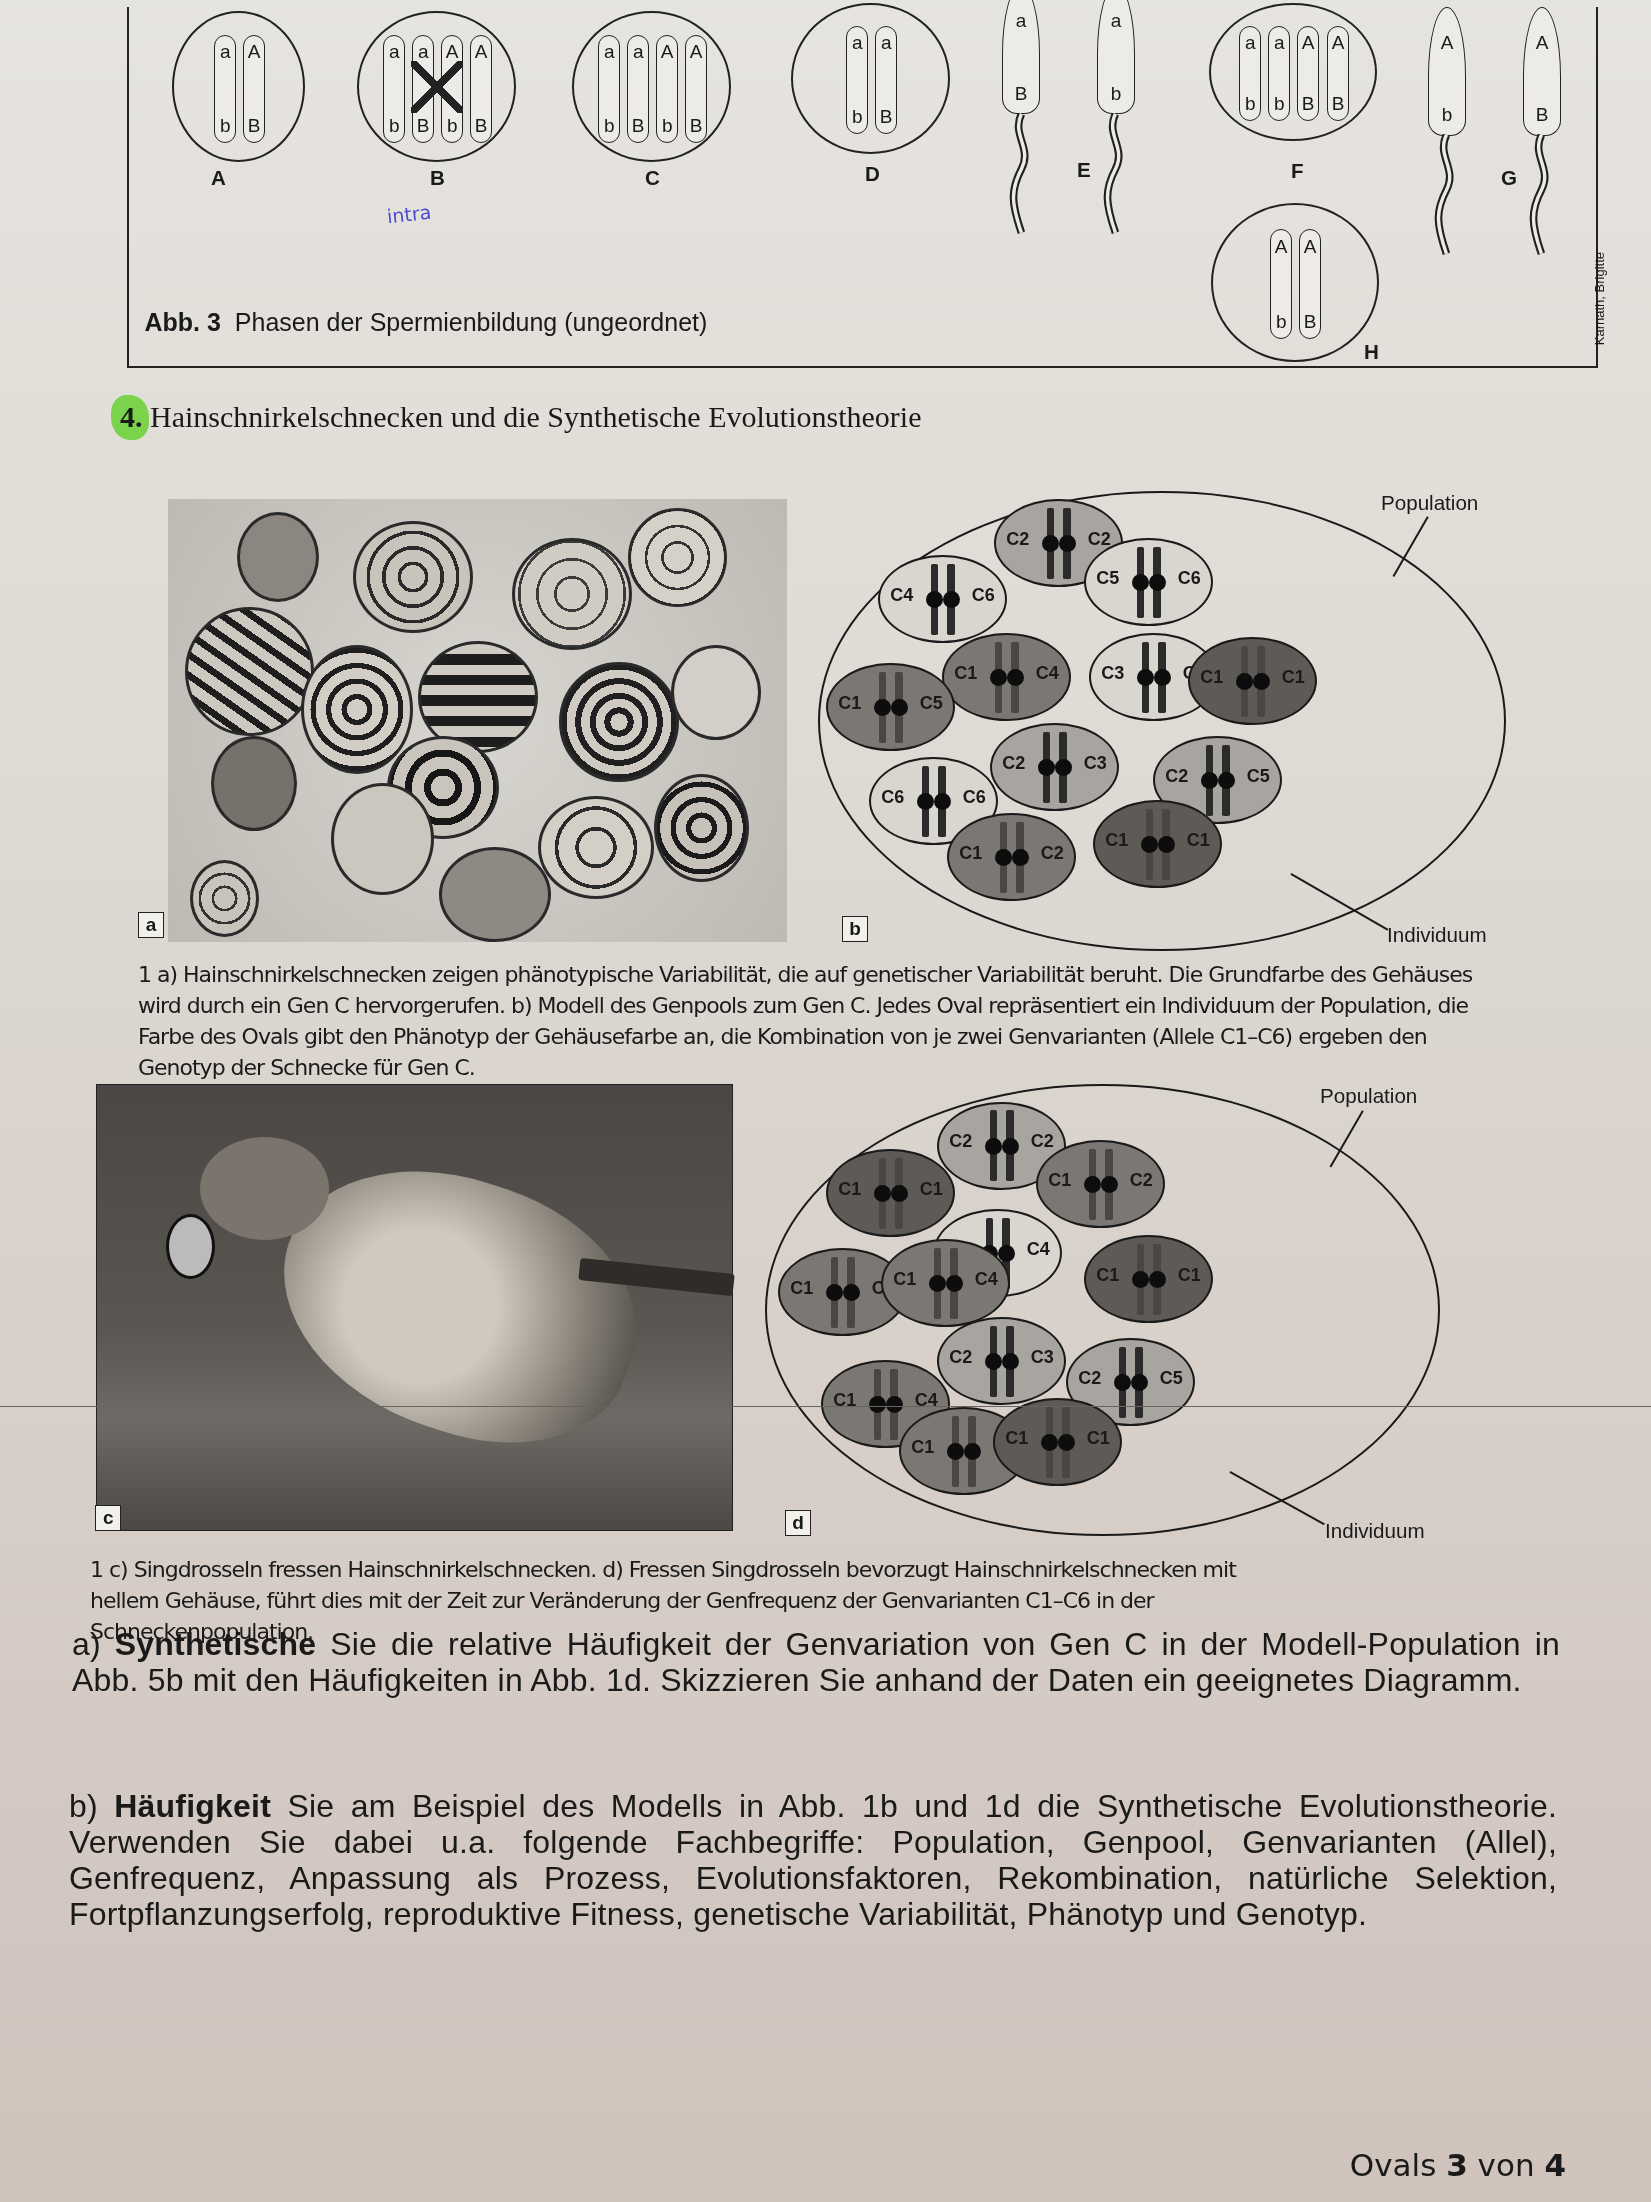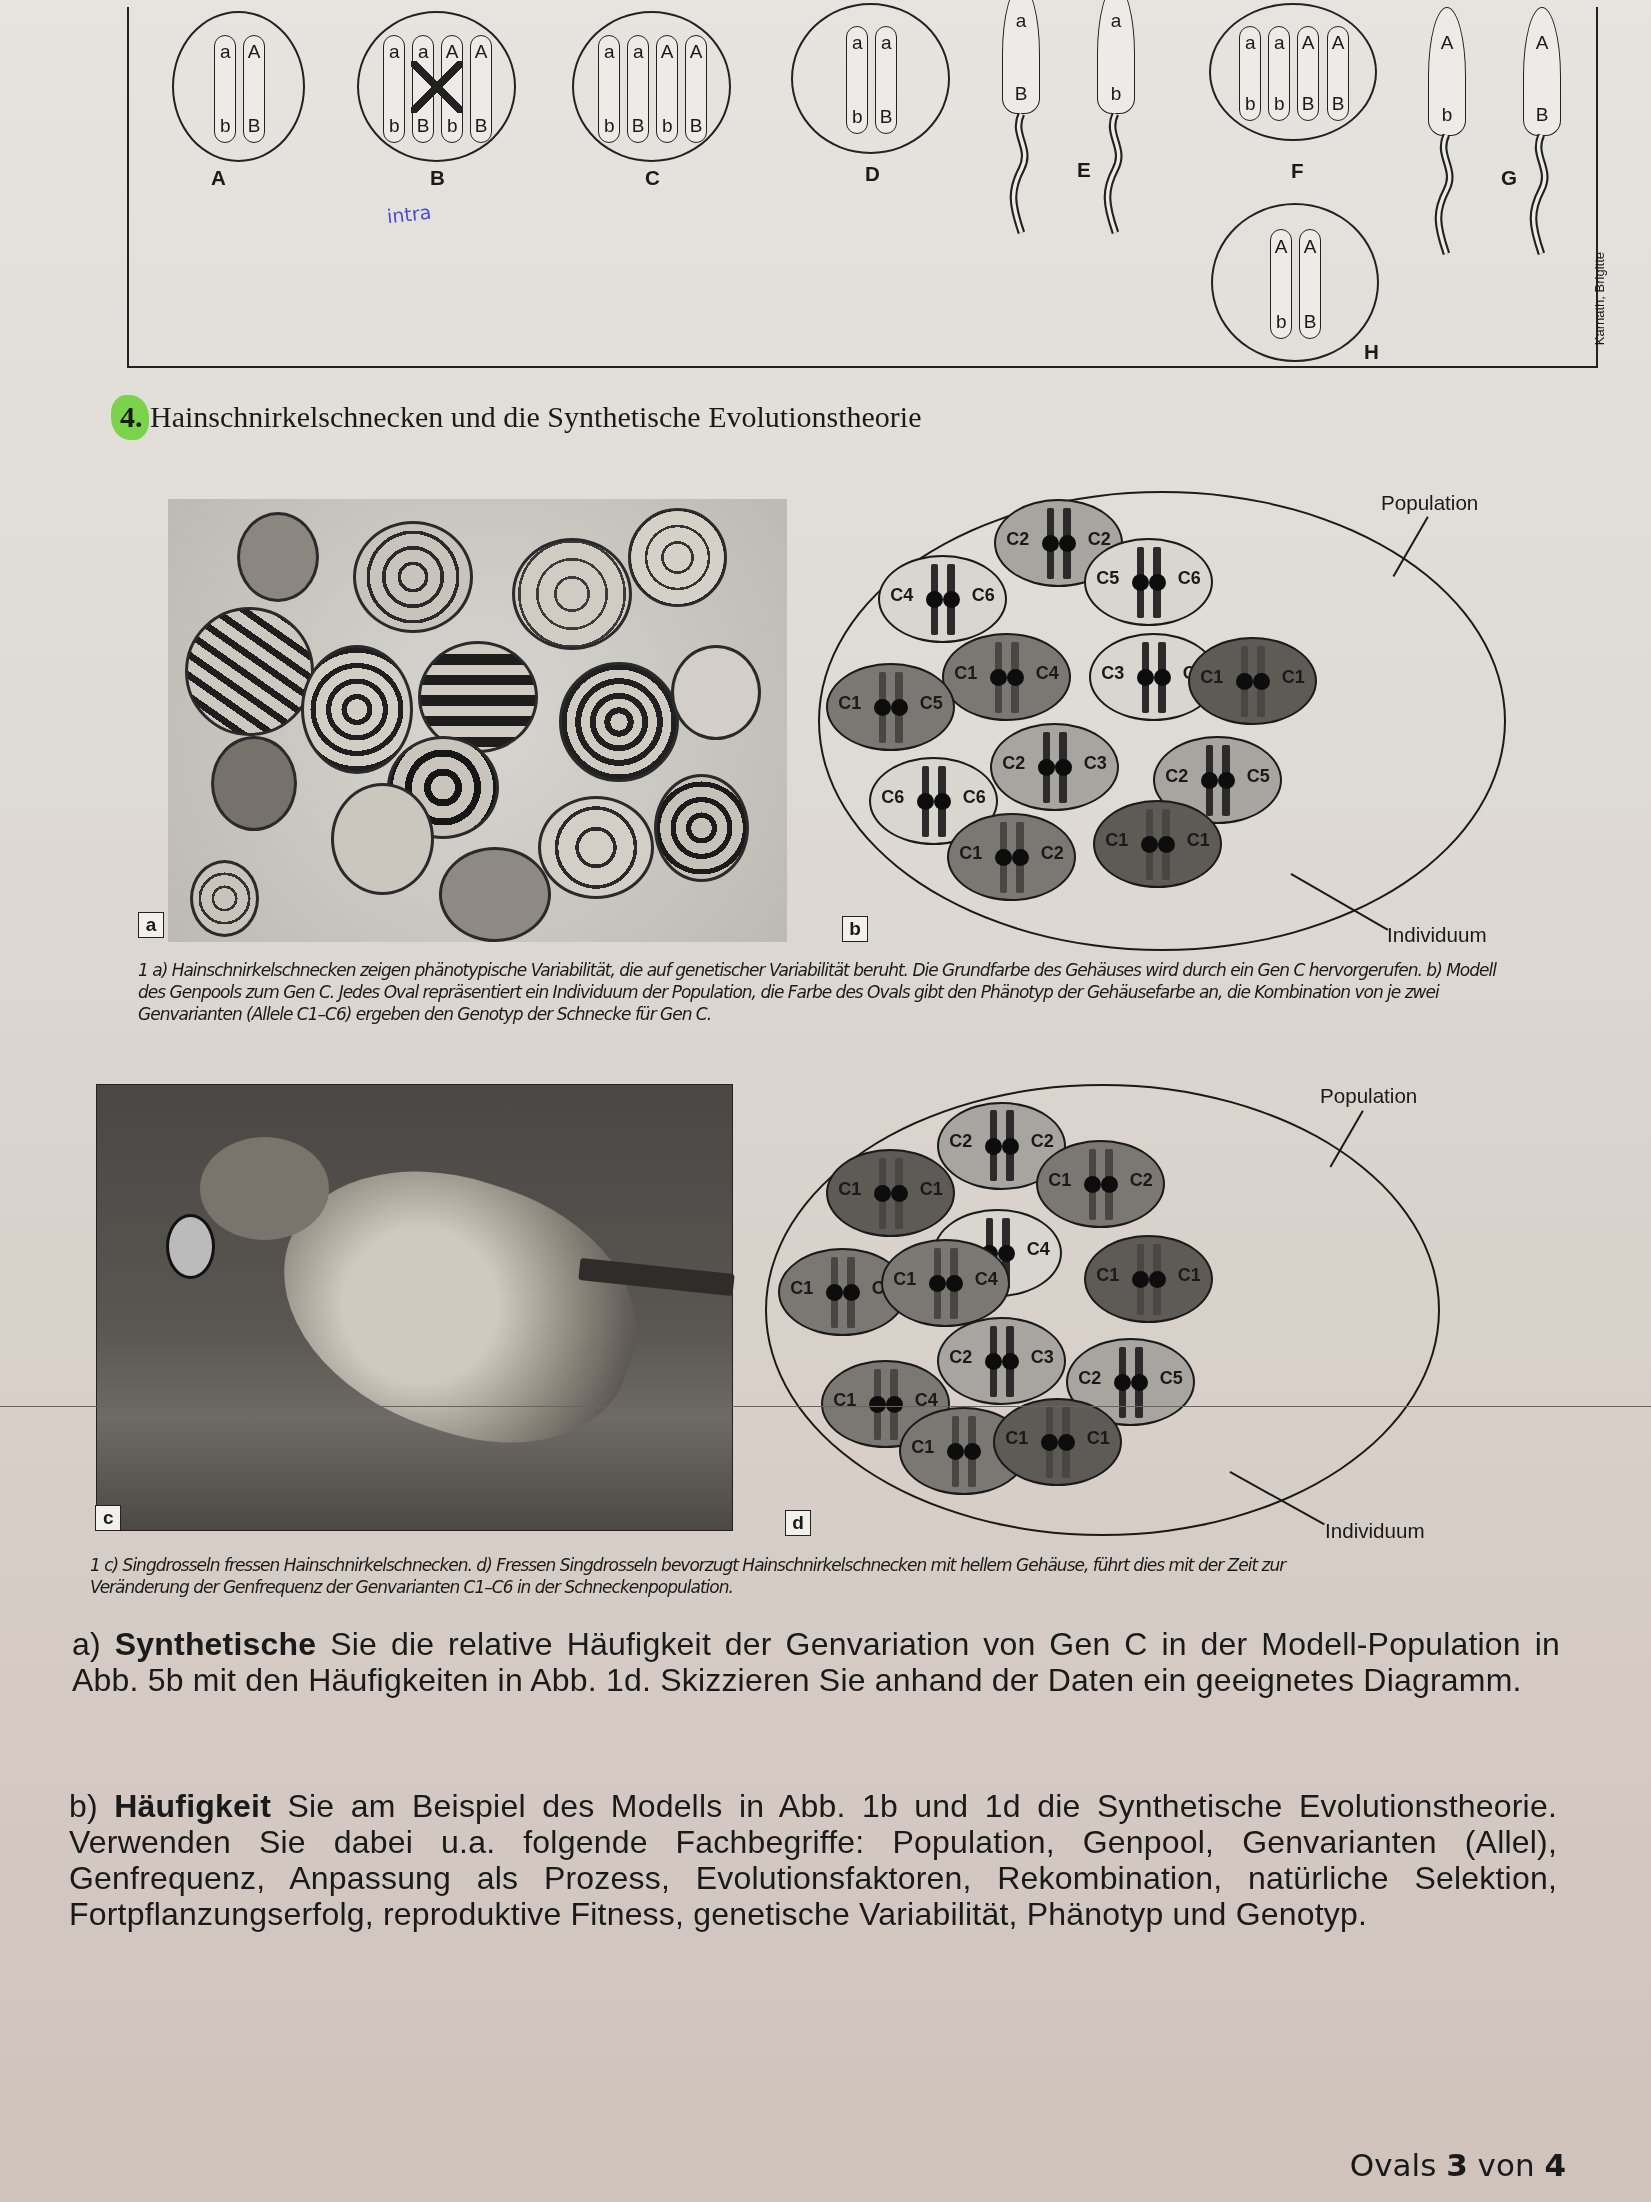--- a/index.html
+++ b/index.html
@@ -32,21 +32,21 @@
   .pop{position:absolute;border:2.6px solid #1a1a1a;border-radius:50%;box-sizing:border-box;}
   .ind{position:absolute;width:129px;height:88px;border:2.6px solid #1a1a1a;border-radius:50%;box-sizing:border-box;}
   .ind .bars{position:absolute;left:50%;top:6.9px;width:34px;height:71px;transform:translateX(-50%);}
   .ind .bar{position:absolute;top:0;width:7.7px;height:71px;background:#333;border-radius:1.7px;}
   .ind .dot{position:absolute;top:27.5px;width:17px;height:17px;background:#0d0d0d;border-radius:50%;}
   .ind .l{position:absolute;left:10.3px;top:27.5px;font-weight:bold;font-size:18px;}
   .ind .r{position:absolute;right:10.3px;top:27.5px;font-weight:bold;font-size:18px;}
   .pop-label{position:absolute;font-size:20.6px;}
   .leader{position:absolute;height:1.7px;background:#1a1a1a;transform-origin:left center;}
 
-  .caption{position:absolute;font-style:italic;font-size:17px;line-height:22px;font-family:"DejaVu Sans",sans-serif;letter-spacing:-1px;}
+  .caption{position:absolute;font-size:22px;line-height:31px;font-family:"DejaVu Sans",sans-serif;letter-spacing:-1px;}
 
   
   #photo-c{left:96px;top:1084px;width:637px;height:447px;background:linear-gradient(180deg,#4a4744 0%,#5a5652 55%,#6e6a65 75%,#4c4844 100%);border:1.7px solid #222;box-sizing:border-box;}
   #bird-body{position:absolute;left:181px;top:95px;width:361px;height:250px;border-radius:50% 50% 45% 55%;background:radial-gradient(circle at 40% 55%,#cfc9bf 0 30%,#8f897f 60%,#3b3835 100%);transform:rotate(18deg);}
   #bird-head{position:absolute;left:103px;top:52px;width:129px;height:103px;border-radius:50%;background:#7a746c;}
   #bird-tail{position:absolute;left:482px;top:181px;width:155px;height:22.4px;background:#2f2c29;transform:rotate(6deg);border-radius:3.4px;}
   #bird-snail{position:absolute;left:69px;top:129px;width:43px;height:59px;border:3.4px solid #111;border-radius:50%;background:#bbb;}
 
   
   .q{position:absolute;left:72px;width:1488px;font-size:32px;line-height:36px;text-align:justify;letter-spacing:0.2px;}
@@ -196,20 +196,24 @@
           </div>
           <div class="chrom" style="left: 86px; top: 24.5px; height: 110px;">
             <span class="allele" style="top: 5.2px;">A</span>
             <span class="allele" style="bottom: 5.2px;">B</span>
           </div>
         </div>
         <div class="phase-label" style="left: 1235px; top: 333px;">H</div>
       </div>
     </div>
   <div id="handnote">intra</div>
+  <div id="fig3-caption">
+    <span style="font-weight:bold">Abb. 3</span>&nbsp;
+    <span>Phasen der Spermienbildung (ungeordnet)</span>
+  </div>
   <div id="fig3-credit">Karnath, Brigitte</div>
 </div>
 
 <div id="sec-heading" class="abs">
   <span id="sec-num">4.</span>
   <span>Hainschnirkelschnecken und die Synthetische Evolutionstheorie</span>
 </div>
 
 <div id="photo-a" class="abs">
   <div class="snail" style="left:69px;top:13px;width:82px;height:90px;background:#8c8680"></div>

